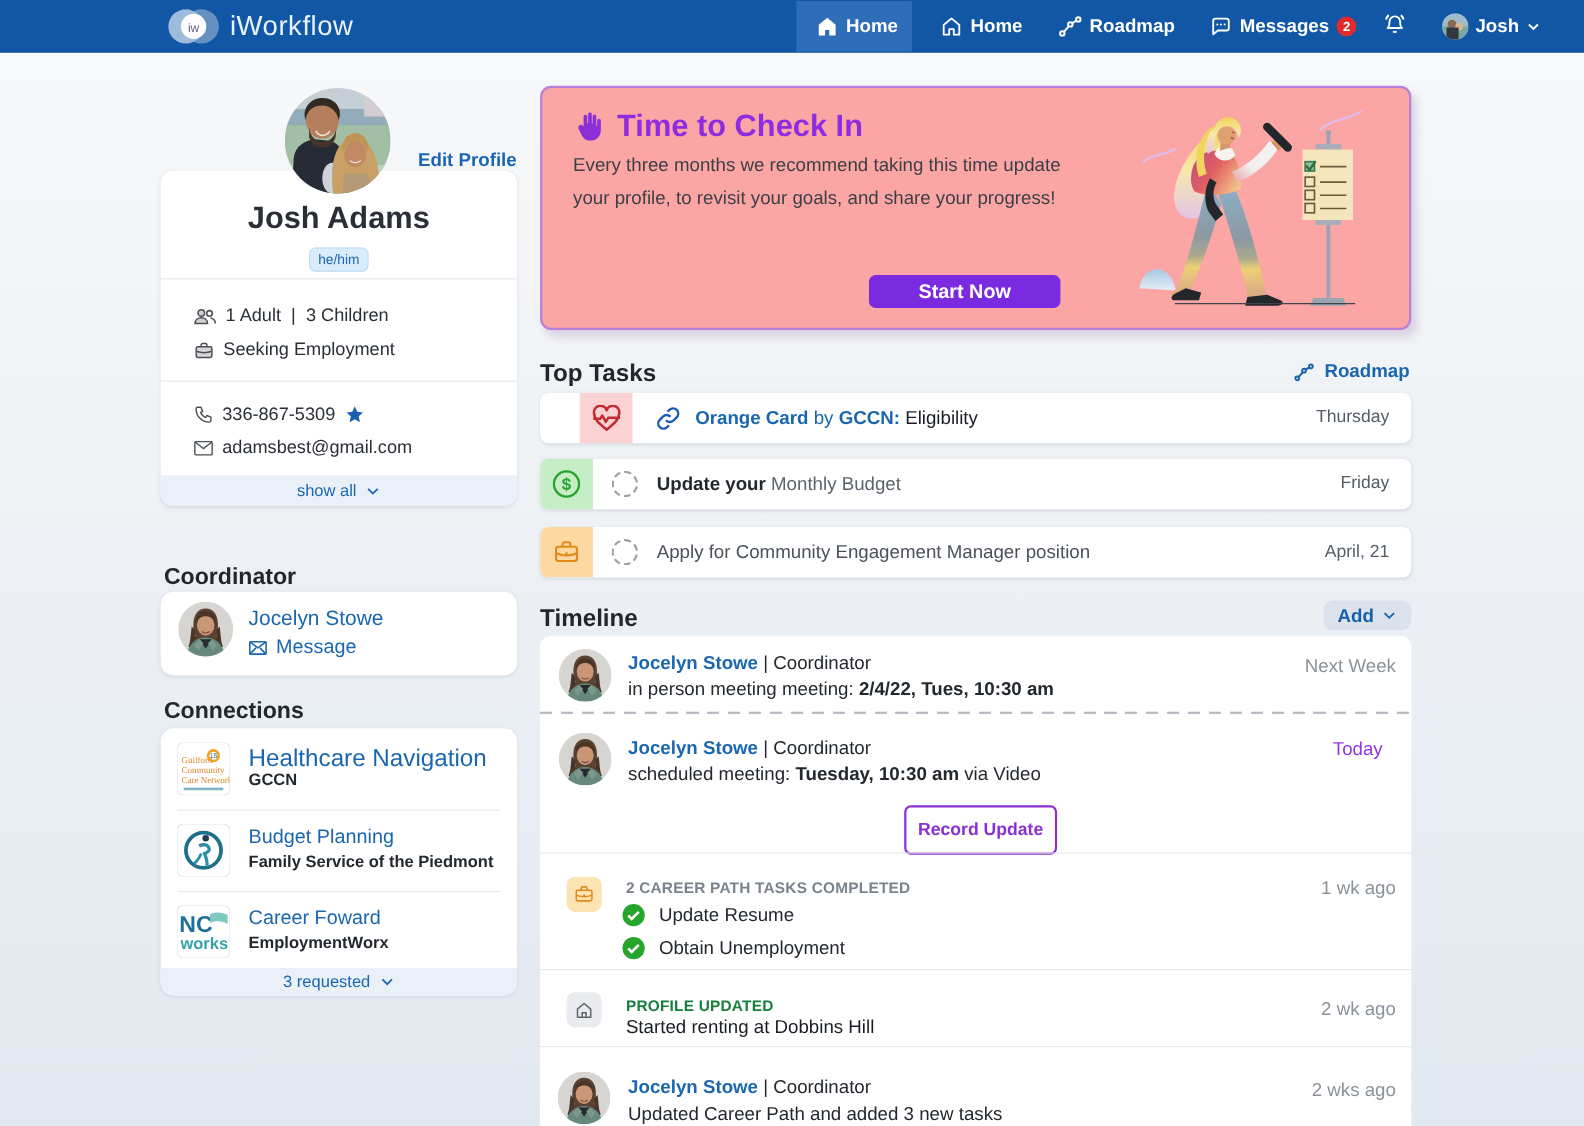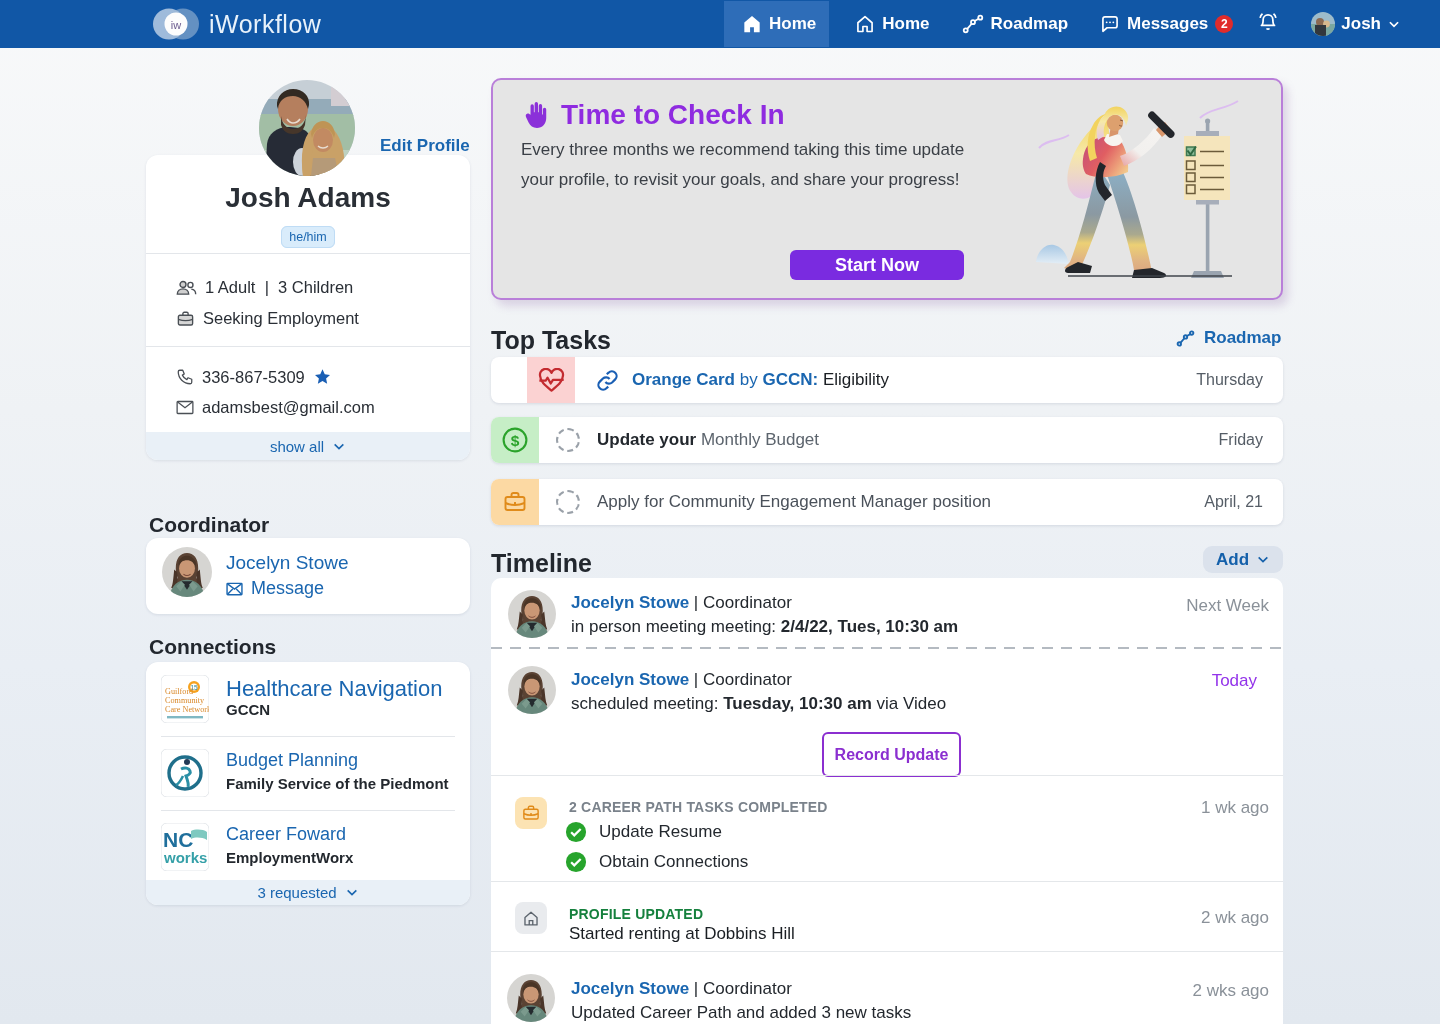--- a/index.html
+++ b/index.html
@@ -11,21 +11,21 @@
 .logotxt { color:#e8f2fb; font-size:25px; font-weight:400; margin-left:7px; letter-spacing:0.5px; }
 .nav { position:absolute; right:39px; top:0; height:48px; display:flex; align-items:center; }
 .navitem { display:flex; align-items:center; color:#fff; font-size:17px; font-weight:700; gap:7px; }
 .tab-active { background:#2e6db8; height:46px; padding:0 13px 0 18px; margin-right:26px; display:flex; align-items:center; }
 .badge { background:#e02b2b; color:#fff; font-size:12px; font-weight:700; width:18px; height:18px; border-radius:9px; display:flex; align-items:center; justify-content:center; }
 
 .card { background:#fff; border-radius:12px; box-shadow:0 1px 3px rgba(30,50,90,.10); }
 .side-h { font-size:21px; font-weight:700; color:#22272e; }
 .blue { color:#1a66b0; }
 
-.sect-h { font-size:25px; font-weight:700; color:#22272e; }
+.sect-h { font-size:22px; font-weight:700; color:#22272e; }
 .task { position:relative; background:#fff; border-radius:8px; height:46px; box-shadow:0 1px 3px rgba(30,50,90,.12); display:flex; align-items:center; overflow:hidden; }
 .task .ic { width:48px; height:46px; flex:0 0 48px; display:flex; align-items:center; justify-content:center; }
 .task .date { position:absolute; right:20px; color:#555d66; font-size:16px; }
 .dashc { width:24px; height:24px; border-radius:50%; border:2px dashed #9aa1a9; }
 .tl-block { background:#fff; }
 </style>
 </head>
 <body>
 
 <div class="hdr">
@@ -251,21 +251,21 @@
       <span class="blue" style="font-size:15px;">3 requested</span>
       <svg width="14" height="13" viewBox="0 0 24 24" fill="none" stroke="#1a66b0" stroke-width="3">
           <path d="M4 8l8 8 8-8"></path>
         </svg>
     </div>
   </div>
 </div>
 
 <div id="main">
 
-  <div style="position:absolute;left:491px;top:78px;width:792px;height:222px;background:#e5e5e5;border:2px solid #b97fd9;border-radius:10px;box-shadow:5px 6px 8px rgba(130,90,160,.22);">
+  <div style="position:absolute;left:491px;top:78px;width:792px;height:222px;background:#fca5a5;border:2px solid #b97fd9;border-radius:10px;box-shadow:5px 6px 8px rgba(130,90,160,.22);">
     <div style="position:absolute;left:31px;top:19px;display:flex;align-items:center;gap:14px;">
       <svg width="23" height="26" viewBox="0 0 24 27" fill="#8b30d9">
           <path d="M6.8 12.5V4.1a1.75 1.75 0 0 1 3.5 0v6.4h.8V1.8a1.75 1.75 0 0 1 3.5 0v8.7h.8V3.9a1.75 1.75 0 0 1 3.5 0V13h.8V7.8a1.75 1.75 0 0 1 3.5 0v8.7c0 6-4.2 10.5-9.7 10.5-4.3 0-6.9-2.1-8.7-5.7l-2.6-5.5c-.8-1.6-.3-3 1-3.6 1.3-.6 2.5-.1 3.3 1.3z"></path>
         </svg>
       <span style="font-size:28px;font-weight:700;color:#8f2be0;">Time to Check In</span>
     </div>
     <div style="position:absolute;left:28px;top:55px;font-size:17px;color:#3a3f46;line-height:30px;">Every three months we recommend taking this time update<br>your profile, to revisit your goals, and share your progress!</div>
     <div style="position:absolute;left:297px;top:170px;width:174px;height:30px;background:#7a2be0;border-radius:6px;color:#fff;font-size:18px;font-weight:700;display:flex;align-items:center;justify-content:center;">Start Now</div>
     <svg style="position:absolute;left:519px;top:12px;" width="230" height="190" viewBox="0 0 230 190">
       <defs>
@@ -460,21 +460,21 @@
           <circle cx="12" cy="12" r="11" fill="#27a42c"></circle>
           <path d="M6.7 12.3l3.4 3.4 7-7" stroke="#fff" stroke-width="2.5" fill="none"></path>
         </svg>
       <span style="font-size:17px;color:#23282e;">Update Resume</span>
     </div>
     <div style="position:absolute;left:74px;top:273px;display:flex;align-items:center;gap:12px;">
       <svg width="22" height="22" viewBox="0 0 24 24">
           <circle cx="12" cy="12" r="11" fill="#27a42c"></circle>
           <path d="M6.7 12.3l3.4 3.4 7-7" stroke="#fff" stroke-width="2.5" fill="none"></path>
         </svg>
-      <span style="font-size:17px;color:#23282e;">Obtain Connections</span>
+      <span style="font-size:17px;color:#23282e;">Obtain Unemployment</span>
     </div>
     <div style="position:absolute;left:0;top:303px;width:792px;border-top:1px solid #e4e7ea;"></div>
     <div style="position:absolute;left:24px;top:324px;width:32px;height:32px;background:#e9ebee;border-radius:8px;display:flex;align-items:center;justify-content:center;">
       <svg width="18" height="17" viewBox="0 0 24 24" fill="none" stroke="#5c646d" stroke-width="1.9">
           <path d="M3.5 10.5 12 3.2l8.5 7.3V21h-17z" stroke-linejoin="round"></path>
           <path d="M9.5 21v-6h5v6"></path>
         </svg>
     </div>
     <div style="position:absolute;left:78px;top:328px;font-size:14px;font-weight:700;color:#15803d;letter-spacing:0.2px;">PROFILE UPDATED</div>
     <div style="position:absolute;left:78px;top:346px;font-size:17px;color:#1a1e23;">Started renting at Dobbins Hill</div>

